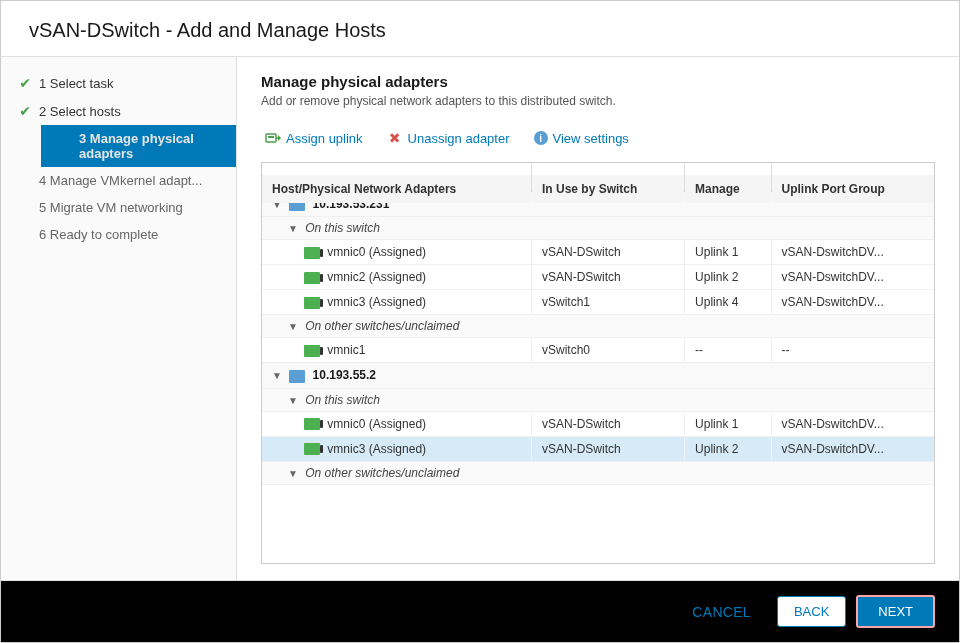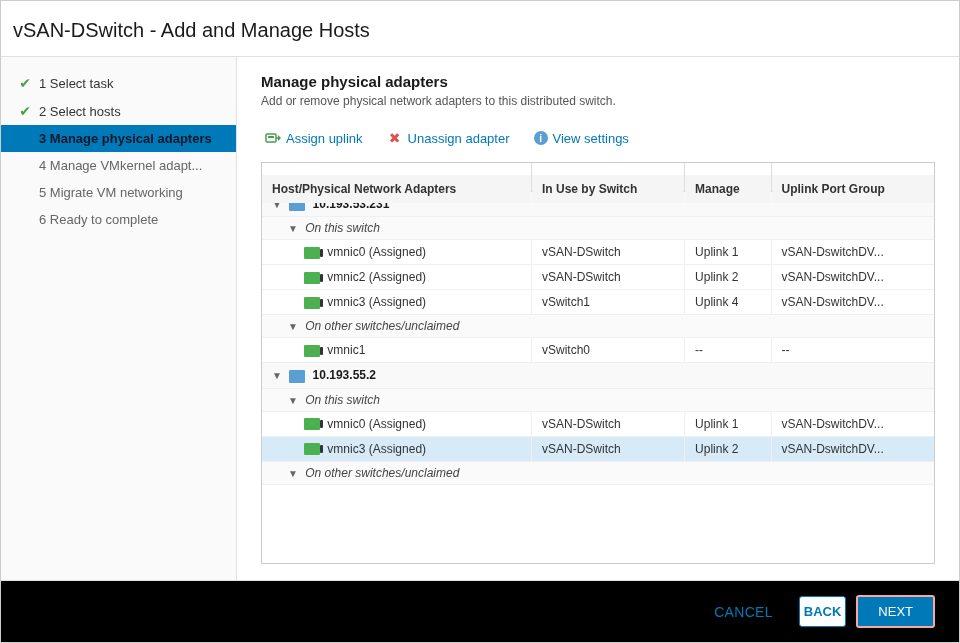--- a/index.html
+++ b/index.html
@@ -15,21 +15,21 @@
     .dialog {
       width: 960px;
       min-height: 643px;
       background: #fff;
       border: 1px solid #ccc;
       box-shadow: 0 4px 20px rgba(0,0,0,0.2);
       display: flex;
       flex-direction: column;
     }
     .dialog-title {
-      padding: 18px 12px 14px;
+      padding: 18px 28px 14px;
       font-size: 20px;
       font-weight: 400;
       color: #1a1a1a;
       border-bottom: 1px solid #e0e0e0;
     }
     .dialog-body {
       display: flex;
       flex: 1;
     }
     
@@ -46,22 +46,23 @@
       font-size: 13px;
       color: #333;
       gap: 6px;
     }
     .sidebar-item.completed .step-icon {
       color: #4a9e4a;
       font-size: 14px;
     }
     .sidebar-item.active {
       background: #0079b8;
-      color: #0f172a;
+      color: #e5e5e5;
       font-weight: 600;
+      margin-left: 40px;
     }
     .sidebar-item.inactive {
       color: #666;
     }
     .step-icon {
       width: 16px;
       text-align: center;
       flex-shrink: 0;
     }
     
@@ -222,23 +223,23 @@
       font-weight: 500;
       cursor: pointer;
       padding: 8px 16px;
       letter-spacing: 0.3px;
     }
     .btn-back {
       background: #fff;
       border: 1px solid #0079b8;
       color: #0079b8;
       font-size: 13px;
-      font-weight: 700;
+      font-weight: 400;
       cursor: pointer;
-      padding: 7px 4px;
+      padding: 7px 16px;
       border-radius: 3px;
       text-align: right;
     }
     .btn-next {
       background: #0079b8;
       border: 2px solid #fca5a5;
       color: #fff;
       font-size: 13px;
       font-weight: 500;
       cursor: pointer;

